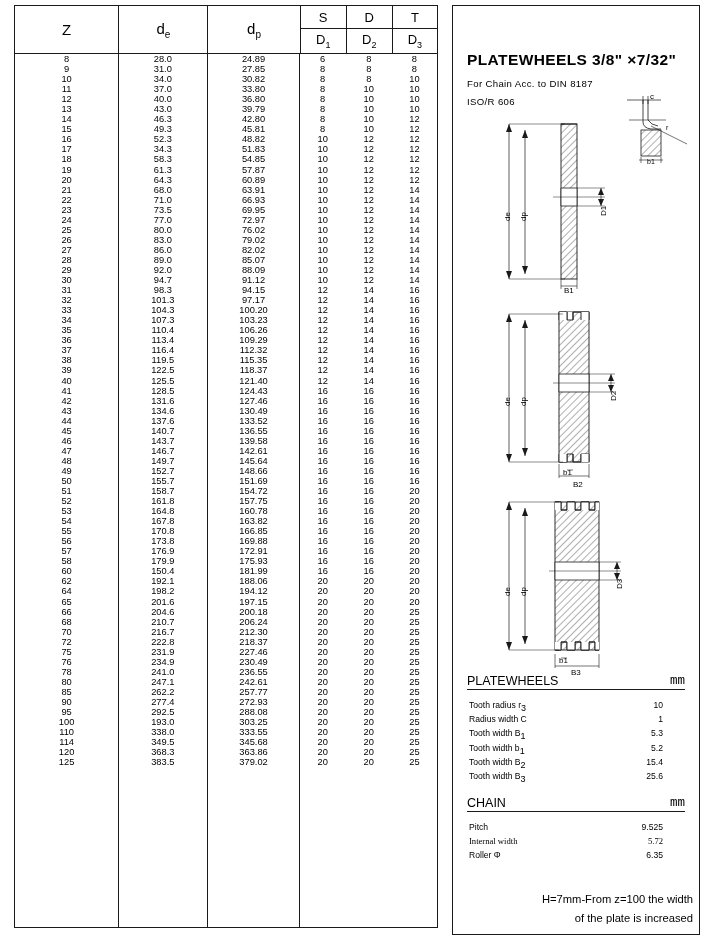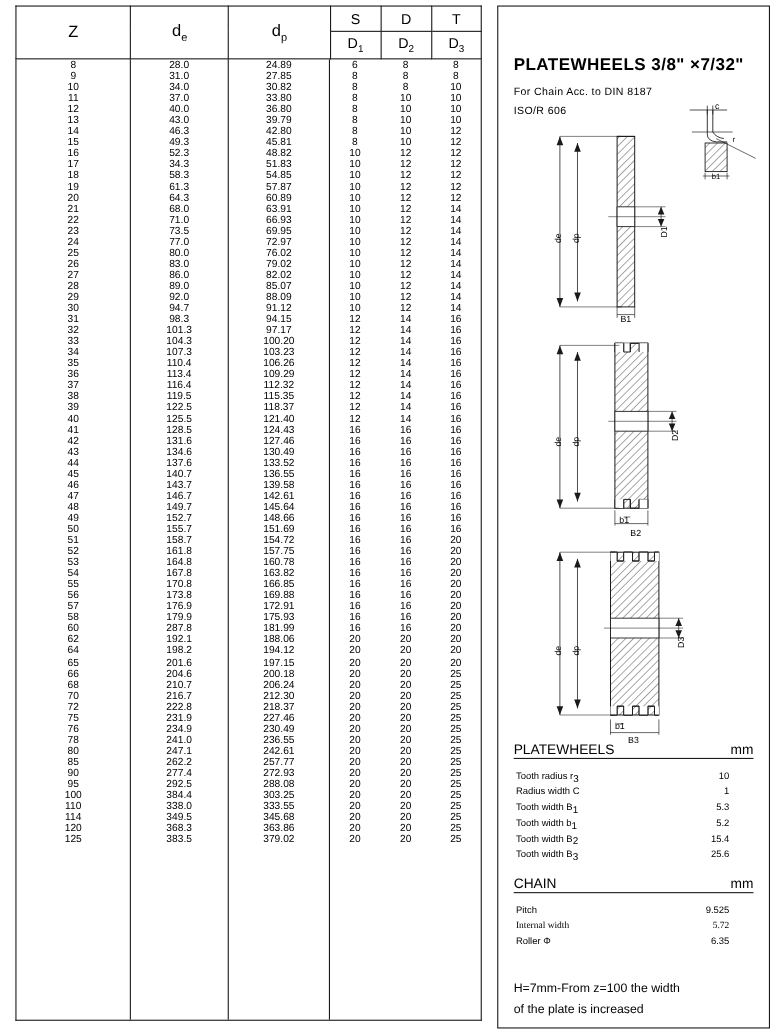--- a/index.html
+++ b/index.html
@@ -57,26 +57,26 @@
   .lbl{position:absolute;font-size:8px;white-space:nowrap;}
   .lblv{position:absolute;font-size:8px;white-space:nowrap;
         transform:rotate(-90deg);transform-origin:left top;}
 
   
   .spec-head{
     position:absolute;font-size:12.5px;
     border-bottom:1.4px solid #1a1a1a;
     width:218px;left:14px;padding-bottom:1px;
   }
-  .spec-head .mm{float:right;font-size:12.5px;}
+  .spec-head .mm{float:right;font-size:12.5px;font-family:Liberation Mono, monospace;}
   .spec-row{position:absolute;left:16px;width:214px;font-size:8.6px;}
   .spec-row .v{position:absolute;right:20px;text-align:right;}
   #note{
     position:absolute;left:14px;top:884px;width:226px;
-    font-size:11.2px;line-height:19px;
+    font-size:11.2px;line-height:19px;text-align:right;
   }
 </style>
 </head>
 <body>
 
 <div id="table-panel">
 
   <table class="maintable">
     <colgroup>
       <col style="width:104px">
@@ -530,21 +530,21 @@
           <tr>
             <td>58</td>
             <td>179.9</td>
             <td>175.93</td>
             <td>16</td>
             <td>16</td>
             <td>20</td>
           </tr>
           <tr>
             <td>60</td>
-            <td>287.8</td>
+            <td>150.4</td>
             <td>181.99</td>
             <td>16</td>
             <td>16</td>
             <td>20</td>
           </tr>
           <tr>
             <td>62</td>
             <td>192.1</td>
             <td>188.06</td>
             <td>20</td>
@@ -650,21 +650,21 @@
           <tr>
             <td>95</td>
             <td>292.5</td>
             <td>288.08</td>
             <td>20</td>
             <td>20</td>
             <td>25</td>
           </tr>
           <tr>
             <td>100</td>
-            <td>384.4</td>
+            <td>193.0</td>
             <td>303.25</td>
             <td>20</td>
             <td>20</td>
             <td>25</td>
           </tr>
           <tr>
             <td>110</td>
             <td>338.0</td>
             <td>333.55</td>
             <td>20</td>

